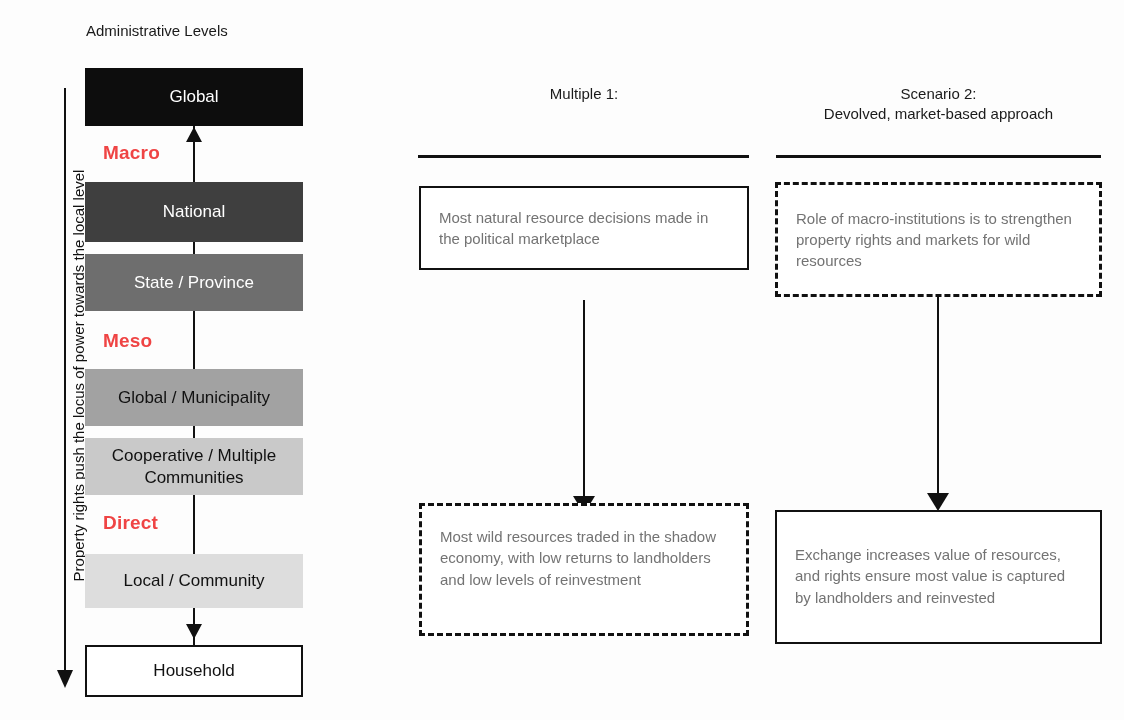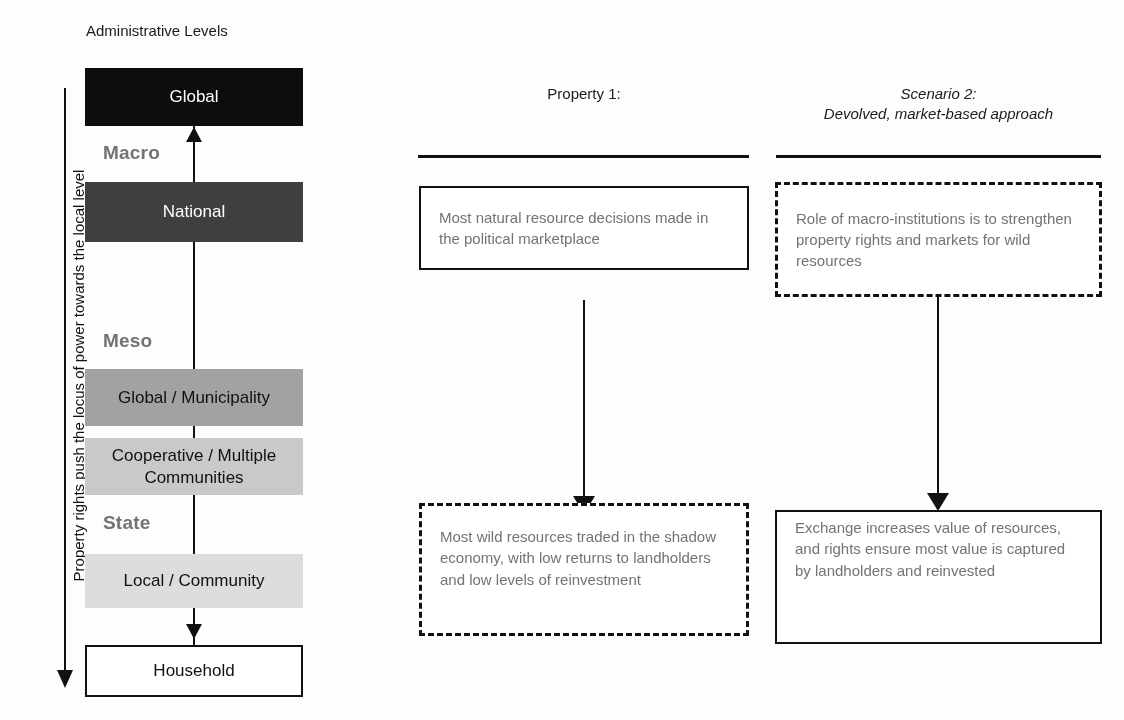--- a/index.html
+++ b/index.html
@@ -47,21 +47,21 @@
   .level-box.state     { top: 254px; height: 57px;  background: #6e6e6e; color: #ffffff; }
   .level-box.district  { top: 369px; height: 57px;  background: #a2a2a2; color: #111111; }
   .level-box.coop      { top: 438px; height: 57px;  background: #c9c9c9; color: #111111; }
   .level-box.local     { top: 554px; height: 54px;  background: #dddddd; color: #111111; }
   .level-box.household { top: 645px; height: 52px;  background: #ffffff; color: #111111; border: 2px solid #111111; }
 
   .group-label {
     left: 103px;
     font-size: 19px;
     font-weight: bold;
-    color: #737373;
+    color: #ef4444;
     letter-spacing: 0.2px;
     z-index: 4;
   }
   .group-label.macro { top: 142px; }
   .group-label.meso  { top: 330px; }
   .group-label.micro { top: 512px; }
 
   
   #spine {
     left: 193px;
@@ -124,21 +124,21 @@
   
   .scenario-title {
     text-align: center;
     font-size: 15px;
     line-height: 1.35;
     color: #1a1a1a;
   }
   .scenario-title .line { display: block; }
 
   #s1-title { left: 418px; top: 84px; width: 332px; }
-  #s2-title { left: 775px; top: 84px; width: 327px; font-style: italic; }
+  #s2-title { left: 775px; top: 84px; width: 327px; }
 
   .scenario-rule {
     height: 3px;
     background: #111111;
   }
   #s1-rule { left: 418px; top: 155px; width: 331px; }
   #s2-rule { left: 776px; top: 155px; width: 325px; }
 
   .sbox {
     box-sizing: border-box;
@@ -150,21 +150,21 @@
     color: #737373;
     background: #ffffff;
     z-index: 3;
   }
   .sbox.solid  { border: 2px solid #111111; }
   .sbox.dashed { border: 3px dashed #111111; }
 
   #s1-box-top    { left: 419px; top: 186px; width: 330px; height: 84px; }
   #s1-box-bottom { left: 419px; top: 503px; width: 330px; height: 133px; align-items: flex-start; padding-top: 20px; }
   #s2-box-top    { left: 775px; top: 182px; width: 327px; height: 115px; }
-  #s2-box-bottom { left: 775px; top: 510px; width: 327px; height: 134px; align-items: flex-start; padding-top: 5px; }
+  #s2-box-bottom { left: 775px; top: 510px; width: 327px; height: 134px; align-items: flex-start; padding-top: 32px; }
 
   .flow-line {
     width: 2px;
     background: #111111;
     z-index: 1;
   }
   #s1-flow-line { left: 583px; top: 300px; height: 198px; }
   #s2-flow-line { left: 937px; top: 295px; height: 200px; }
 
   .flow-arrow {
@@ -189,40 +189,41 @@
   <div class="abs" id="admin-title">Administrative Levels</div>
 
   <div class="abs" id="spine"></div>
   <div class="abs" id="spine-arrow-up"></div>
   <div class="abs" id="spine-arrow-down"></div>
 
   <div class="abs level-box global">Global</div>
 
   <div class="abs level-box national">National</div>
 
+  <div class="abs level-box state">State / Province</div>
 
   <div class="abs level-box district">Global / Municipality</div>
 
   <div class="abs level-box local">Local / Community</div>
 
   <div class="abs level-box coop">
     <span>
       <span>Cooperative / Multiple</span><br>
       <span>Communities</span>
     </span>
   </div>
 
   <div class="abs level-box household">Household</div>
 
   <div class="abs group-label macro">Macro</div>
   <div class="abs group-label meso">Meso</div>
-  <div class="abs group-label micro">State</div>
+  <div class="abs group-label micro">Direct</div>
 
   <div class="abs scenario-title" id="s1-title">
-    <span class="line">Property 1:</span>
+    <span class="line">Multiple 1:</span>
   </div>
   <div class="abs scenario-rule" id="s1-rule"></div>
 
   <div class="abs sbox solid" id="s1-box-top">Most natural resource decisions made in the political marketplace</div>
 
   <div class="abs flow-line" id="s1-flow-line"></div>
   <div class="abs flow-arrow" id="s1-flow-arrow"></div>
 
   <div class="abs sbox dashed" id="s1-box-bottom">Most wild resources traded in the shadow economy, with low returns to landholders and low levels of reinvestment</div>
 

